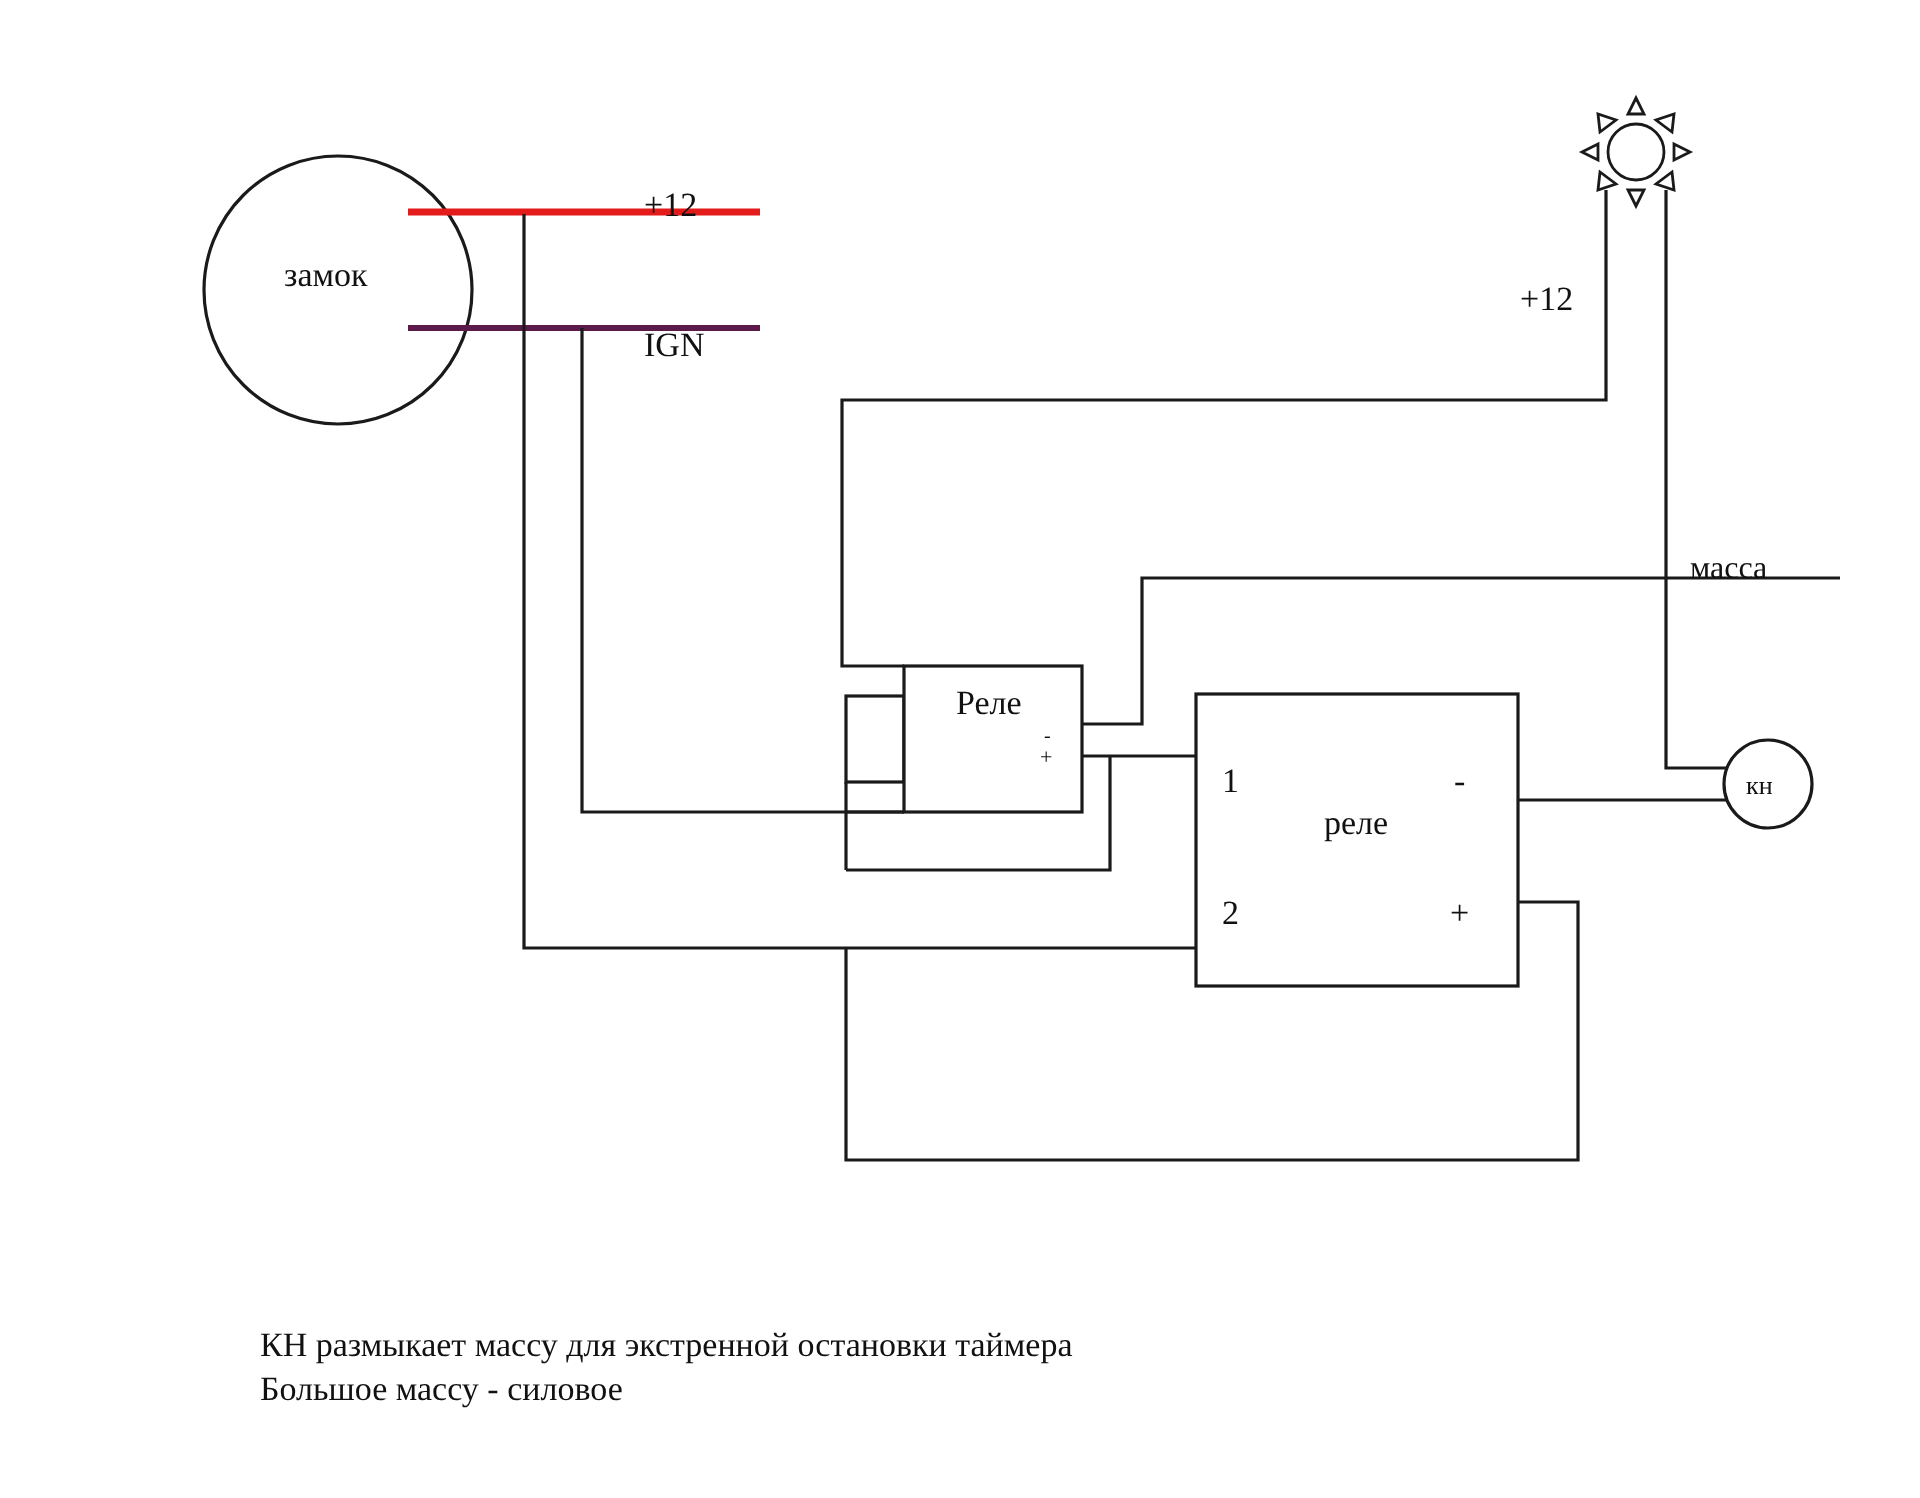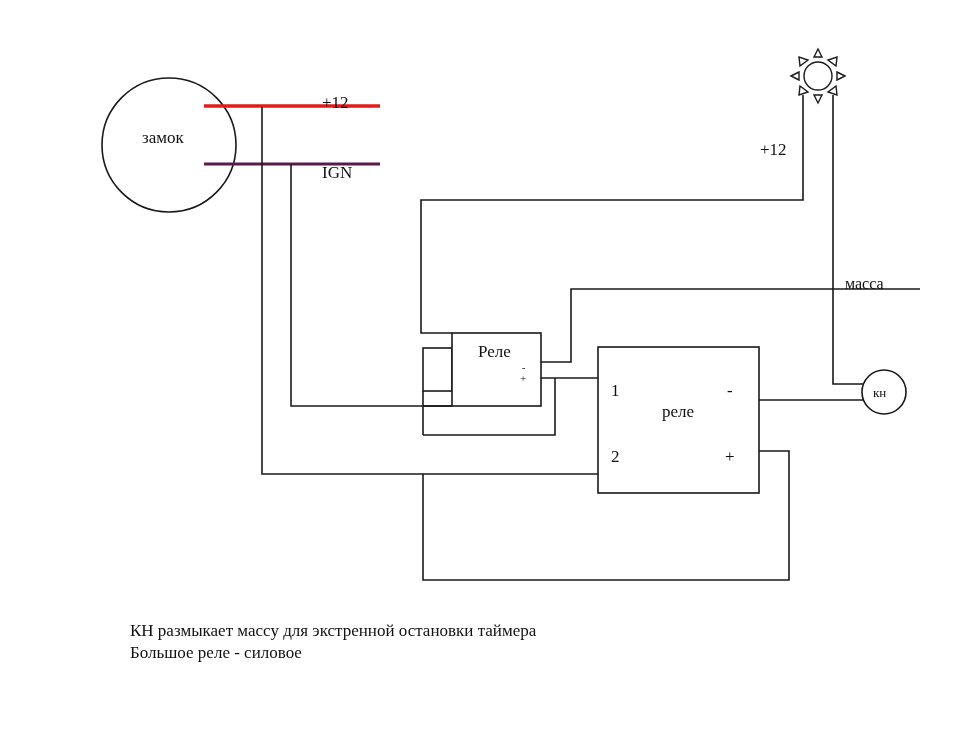--- a/index.html
+++ b/index.html
@@ -1,21 +1,21 @@
 <!DOCTYPE html>
 <html><head>
 <meta charset="utf-8">
 <style>
   html, body { margin: 0; padding: 0; background: #ffffff; }
   body { width: 960px; height: 749px; position: relative; overflow: hidden; font-family: "Liberation Serif", serif; color: #111; }
   svg { position: absolute; left: 0; top: 0; }
   .wire { stroke: #1a1a1a; stroke-width: 1.6; fill: none; }
   .box { stroke: #1a1a1a; stroke-width: 1.6; fill: #ffffff; }
   .lbl { font-family: "Liberation Serif", serif; fill: #111; }
-  .notes { position: absolute; left: 130px; top: 620px; font-size: 17px; line-height: 22px; }
+  .notes { position: absolute; left: 130px; top: 662px; font-size: 17px; line-height: 22px; }
   .notes div { white-space: nowrap; }
 </style>
 </head>
 <body>
 
 <svg width="960" height="749" viewBox="0 0 960 749">
 
   <circle cx="169" cy="145" r="67" class="box"></circle>
   <text x="142" y="143" font-size="17" class="lbl">замок</text>
 
@@ -70,14 +70,14 @@
     <polygon points="845,76 837,72 837,80"></polygon>
     <polygon points="799,57 800,66 808,60"></polygon>
     <polygon points="837,57 836,66 828,60"></polygon>
     <polygon points="799,95 800,86 808,92"></polygon>
     <polygon points="837,95 836,86 828,92"></polygon>
   </g>
 </svg>
 
 <div class="notes">
   <div>КН размыкает массу для экстренной остановки таймера</div>
-  <div>Большое реле - силовое</div>
+  <div>Большое массу - силовое</div>
 </div>
 
 </body></html>

